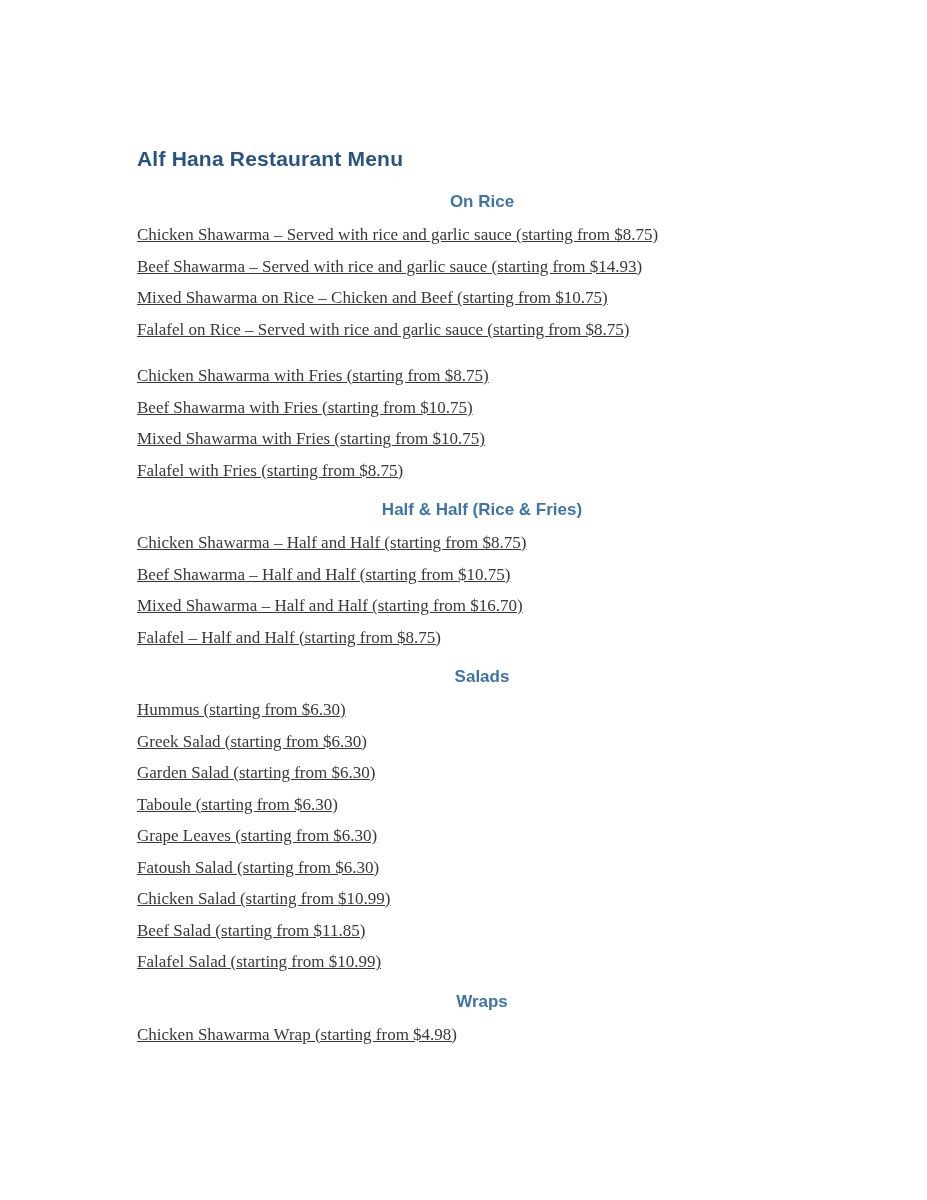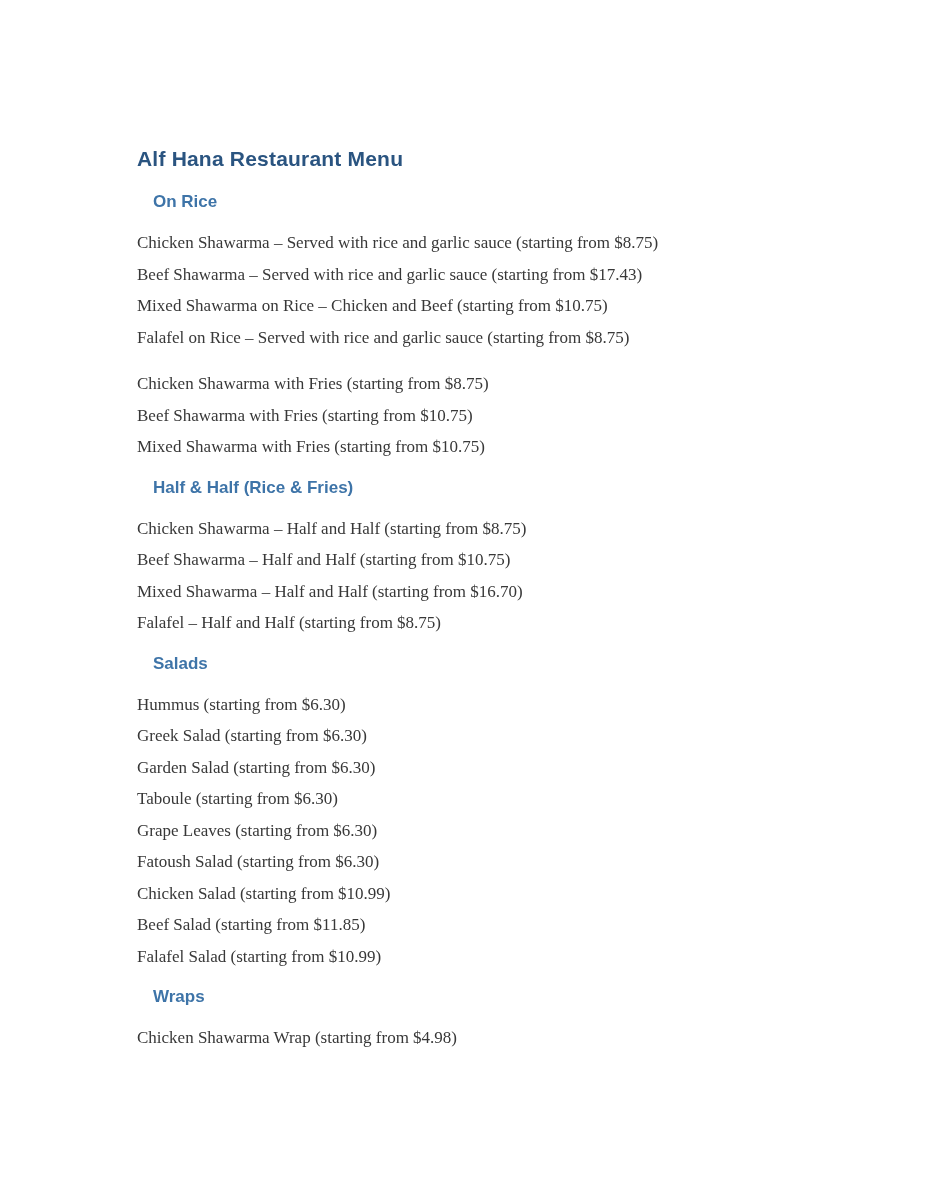--- a/index.html
+++ b/index.html
@@ -28,48 +28,51 @@
     margin:0 0 21px 0;
     color:var(--title-color);
   }
   .menu-section{margin:15px 0 0 0;}
   .menu-section:first-child{margin-top:0;}
   .section-heading{
     font-family:"Liberation Sans","DejaVu Sans",sans-serif;
     font-weight:bold;
     font-size:17px;
     line-height:18px;
-    margin:16px;
+    margin:8px;
     color:var(--heading-color);
+    text-align:center;
   }
   .menu-item{
     margin:0;
     font-size:17px;
     line-height:31.5px;
     white-space:nowrap;
+    text-decoration:underline;
   }
 </style>
 </head>
 <body style="background: rgb(255, 255, 255);">
 
 <div class="doc">
   <h1 class="page-title">Alf Hana Restaurant Menu</h1>
   <div id="sections">
   <section class="menu-section">
     <h2 class="section-heading">On Rice</h2>
   <p class="menu-item">Chicken Shawarma – Served with rice and garlic sauce (starting from $8.75)</p>
-        <p class="menu-item">Beef Shawarma – Served with rice and garlic sauce (starting from $17.43)</p>
+        <p class="menu-item">Beef Shawarma – Served with rice and garlic sauce (starting from $14.93)</p>
         <p class="menu-item">Mixed Shawarma on Rice – Chicken and Beef (starting from $10.75)</p>
         <p class="menu-item">Falafel on Rice – Served with rice and garlic sauce (starting from $8.75)</p>
       </section>
 
   <section class="menu-section">
   <p class="menu-item">Chicken Shawarma with Fries (starting from $8.75)</p>
         <p class="menu-item">Beef Shawarma with Fries (starting from $10.75)</p>
         <p class="menu-item">Mixed Shawarma with Fries (starting from $10.75)</p>
+        <p class="menu-item">Falafel with Fries (starting from $8.75)</p>
       </section>
 
   <section class="menu-section">
     <h2 class="section-heading">Half &amp; Half (Rice &amp; Fries)</h2>
   <p class="menu-item">Chicken Shawarma – Half and Half (starting from $8.75)</p>
         <p class="menu-item">Beef Shawarma – Half and Half (starting from $10.75)</p>
         <p class="menu-item">Mixed Shawarma – Half and Half (starting from $16.70)</p>
         <p class="menu-item">Falafel – Half and Half (starting from $8.75)</p>
       </section>
 

